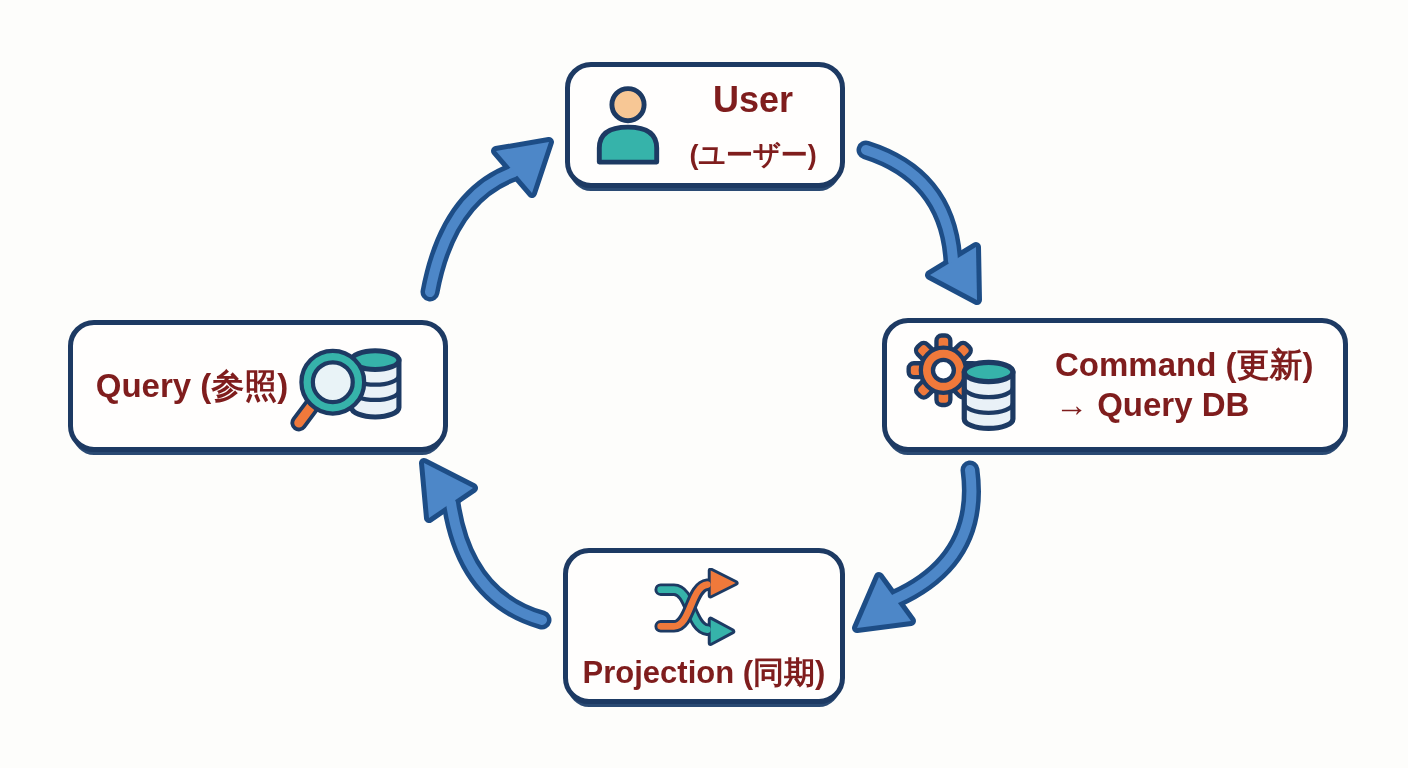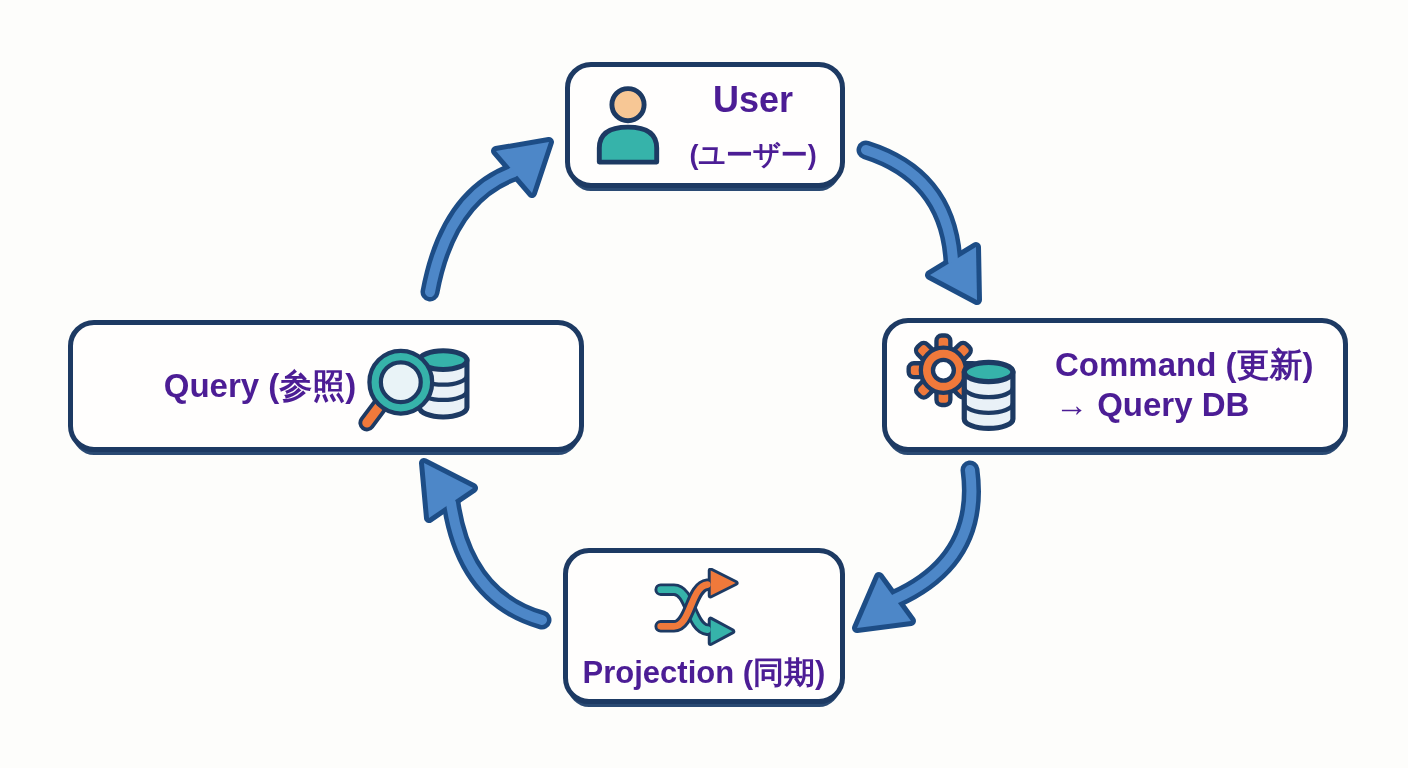--- a/index.html
+++ b/index.html
@@ -16,35 +16,35 @@
     position:absolute;
     box-sizing:border-box;
     background:#fffefd;
     border:5px solid #1d3a63;
     border-radius:26px;
     box-shadow:0 8px 0 -5px #2a4a73;
     display:flex;
     align-items:center;
     justify-content:center;
   }
-  .box .txt{display:flex;flex-direction:column;justify-content:center;color:#4c1d95;font-weight:700;line-height:1.22;}
+  .box .txt{display:flex;flex-direction:column;justify-content:center;color:#7f1d1d;font-weight:700;line-height:1.22;}
   .txt.center{align-items:center;text-align:center;}
   .txt.left{align-items:flex-start;text-align:left;}
   .line.xl{font-size:36px;}
   .line.lg{font-size:33px;}
   .line.md{font-size:31px;}
   .line.sub{font-size:27px;margin-top:18px;}
   
   .box.user{left:565px;top:62px;width:280px;height:126px;gap:26px;}
   .icon-user{width:70px;height:92px;flex:0 0 auto;}
   
   .box.command{left:882px;top:318px;width:466px;height:134px;gap:28px;justify-content:flex-start;padding-left:18px;}
   .icon-geardb{width:122px;height:106px;flex:0 0 auto;}
   
-  .box.query{left:68px;top:320px;width:516px;height:132px;}
+  .box.query{left:68px;top:320px;width:380px;height:132px;}
   .icon-magdb{width:132px;height:106px;flex:0 0 auto;}
   
   .box.projection{left:563px;top:548px;width:282px;height:156px;flex-direction:column;gap:6px;padding-top:8px;}
   .icon-shuffle{width:112px;height:80px;flex:0 0 auto;}
 </style>
 </head>
 <body>
 
 <div class="stage">
 

